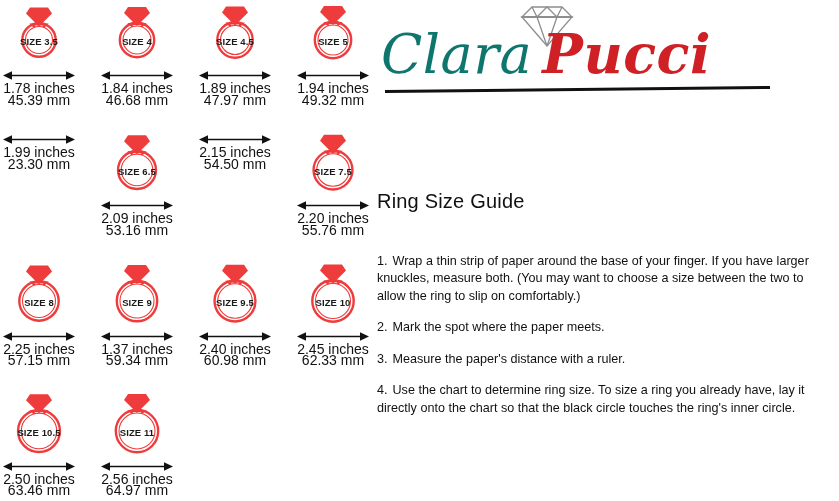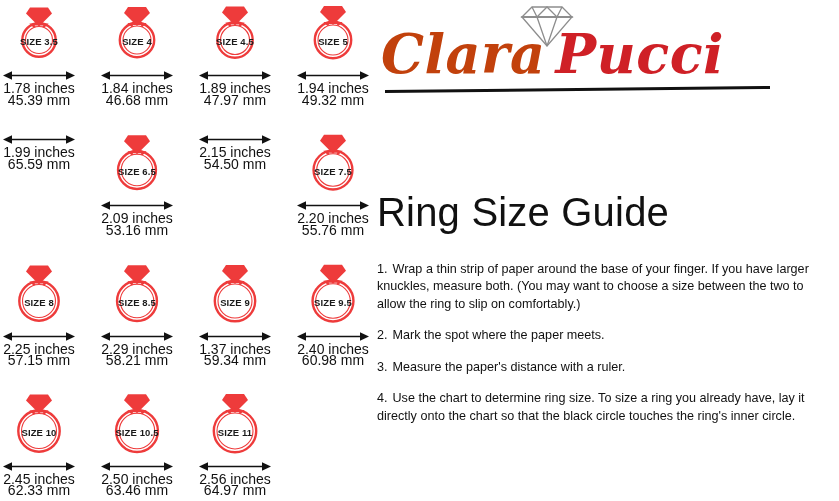--- a/index.html
+++ b/index.html
@@ -86,41 +86,41 @@
   #logo-text {
     position: absolute;
     left: 8px; top: 18px;
     width: 400px;
     font-family: "DejaVu Serif", serif;
     font-style: italic;
     font-size: 54px;
     letter-spacing: 0.5px;
     white-space: nowrap;
   }
-  #logo-first { color: #c2410c; font-weight: bold; }
+  #logo-first { color: #0f766e; font-weight: normal; }
   #logo-second { color: #cf2026; font-weight: bold; margin-left: 10px; }
   #logo-underline {
     position: absolute;
     left: 12px; top: 84px;
     width: 385px; height: 3px;
     background: #111;
     transform: skewY(-0.6deg);
   }
 
   #guide-title {
     position: absolute;
     left: 12px; top: 190px;
-    font-size: 40px;
+    font-size: 20px;
     letter-spacing: 0.2px;
     color: #111;
   }
 
   #steps {
     position: absolute;
-    left: 12px; top: 248px;
+    left: 12px; top: 240px;
     width: 452px;
   }
   .step {
     font-size: 12.6px;
     line-height: 17.5px;
     color: #111;
     margin-bottom: 14px;
   }
   .step .num { margin-right: 5px; }
 </style>
@@ -221,21 +221,21 @@
       <div class="size-cell">
         <div class="arrow-row">
           <svg width="74" height="11" viewBox="0 0 74 11">
             <line x1="8" y1="5.5" x2="66" y2="5.5" stroke="#111" stroke-width="1.6"></line>
             <path d="M1 5.5 L10 1.2 L10 9.8 Z" fill="#111"></path>
             <path d="M73 5.5 L64 1.2 L64 9.8 Z" fill="#111"></path>
           </svg>
         </div>
         <div class="measure-lines">
           <div>1.99 inches</div>
-          <div>65.59 mm</div>
+          <div>23.30 mm</div>
         </div>
       </div>
       <div class="size-cell">
         <div class="ring-art">
           <svg width="78" height="66" viewBox="0 0 78 66">
             <path d="M26 9.25 L30 3.25 L48 3.25 L52 9.25 L39 22.25 Z" fill="#ee3b3b"></path>
             <path d="M32 20.25 L46 20.25 L43 23.25 L35 23.25 Z" fill="none" stroke="#ee3b3b" stroke-width="2.2"></path>
             <circle cx="39" cy="38" r="18.95" fill="none" stroke="#ee3b3b" stroke-width="2.4"></circle>
             <circle cx="39" cy="38" r="15.75" fill="#ffffff" stroke="#ee3b3b" stroke-width="1.1"></circle>
           </svg>
@@ -301,42 +301,20 @@
         <div class="arrow-row">
           <svg width="74" height="11" viewBox="0 0 74 11">
             <line x1="8" y1="5.5" x2="66" y2="5.5" stroke="#111" stroke-width="1.6"></line>
             <path d="M1 5.5 L10 1.2 L10 9.8 Z" fill="#111"></path>
             <path d="M73 5.5 L64 1.2 L64 9.8 Z" fill="#111"></path>
           </svg>
         </div>
         <div class="measure-lines">
           <div>2.25 inches</div>
           <div>57.15 mm</div>
-        </div>
-      </div>
-      <div class="size-cell">
-        <div class="ring-art">
-          <svg width="78" height="66" viewBox="0 0 78 66">
-            <path d="M26 8.25 L30 2.25 L48 2.25 L52 8.25 L39 21.25 Z" fill="#ee3b3b"></path>
-            <path d="M32 19.25 L46 19.25 L43 22.25 L35 22.25 Z" fill="none" stroke="#ee3b3b" stroke-width="2.2"></path>
-            <circle cx="39" cy="38" r="19.95" fill="none" stroke="#ee3b3b" stroke-width="2.4"></circle>
-            <circle cx="39" cy="38" r="16.75" fill="#ffffff" stroke="#ee3b3b" stroke-width="1.1"></circle>
-          </svg>
-          <div class="size-label">SIZE 8.5</div>
-        </div>
-        <div class="arrow-row">
-          <svg width="74" height="11" viewBox="0 0 74 11">
-            <line x1="8" y1="5.5" x2="66" y2="5.5" stroke="#111" stroke-width="1.6"></line>
-            <path d="M1 5.5 L10 1.2 L10 9.8 Z" fill="#111"></path>
-            <path d="M73 5.5 L64 1.2 L64 9.8 Z" fill="#111"></path>
-          </svg>
-        </div>
-        <div class="measure-lines">
-          <div>2.29 inches</div>
-          <div>58.21 mm</div>
         </div>
       </div>
       <div class="size-cell">
         <div class="ring-art">
           <svg width="78" height="66" viewBox="0 0 78 66">
             <path d="M26 8 L30 2 L48 2 L52 8 L39 21 Z" fill="#ee3b3b"></path>
             <path d="M32 19 L46 19 L43 22 L35 22 Z" fill="none" stroke="#ee3b3b" stroke-width="2.2"></path>
             <circle cx="39" cy="38" r="20.2" fill="none" stroke="#ee3b3b" stroke-width="2.4"></circle>
             <circle cx="39" cy="38" r="17" fill="#ffffff" stroke="#ee3b3b" stroke-width="1.1"></circle>
           </svg>

